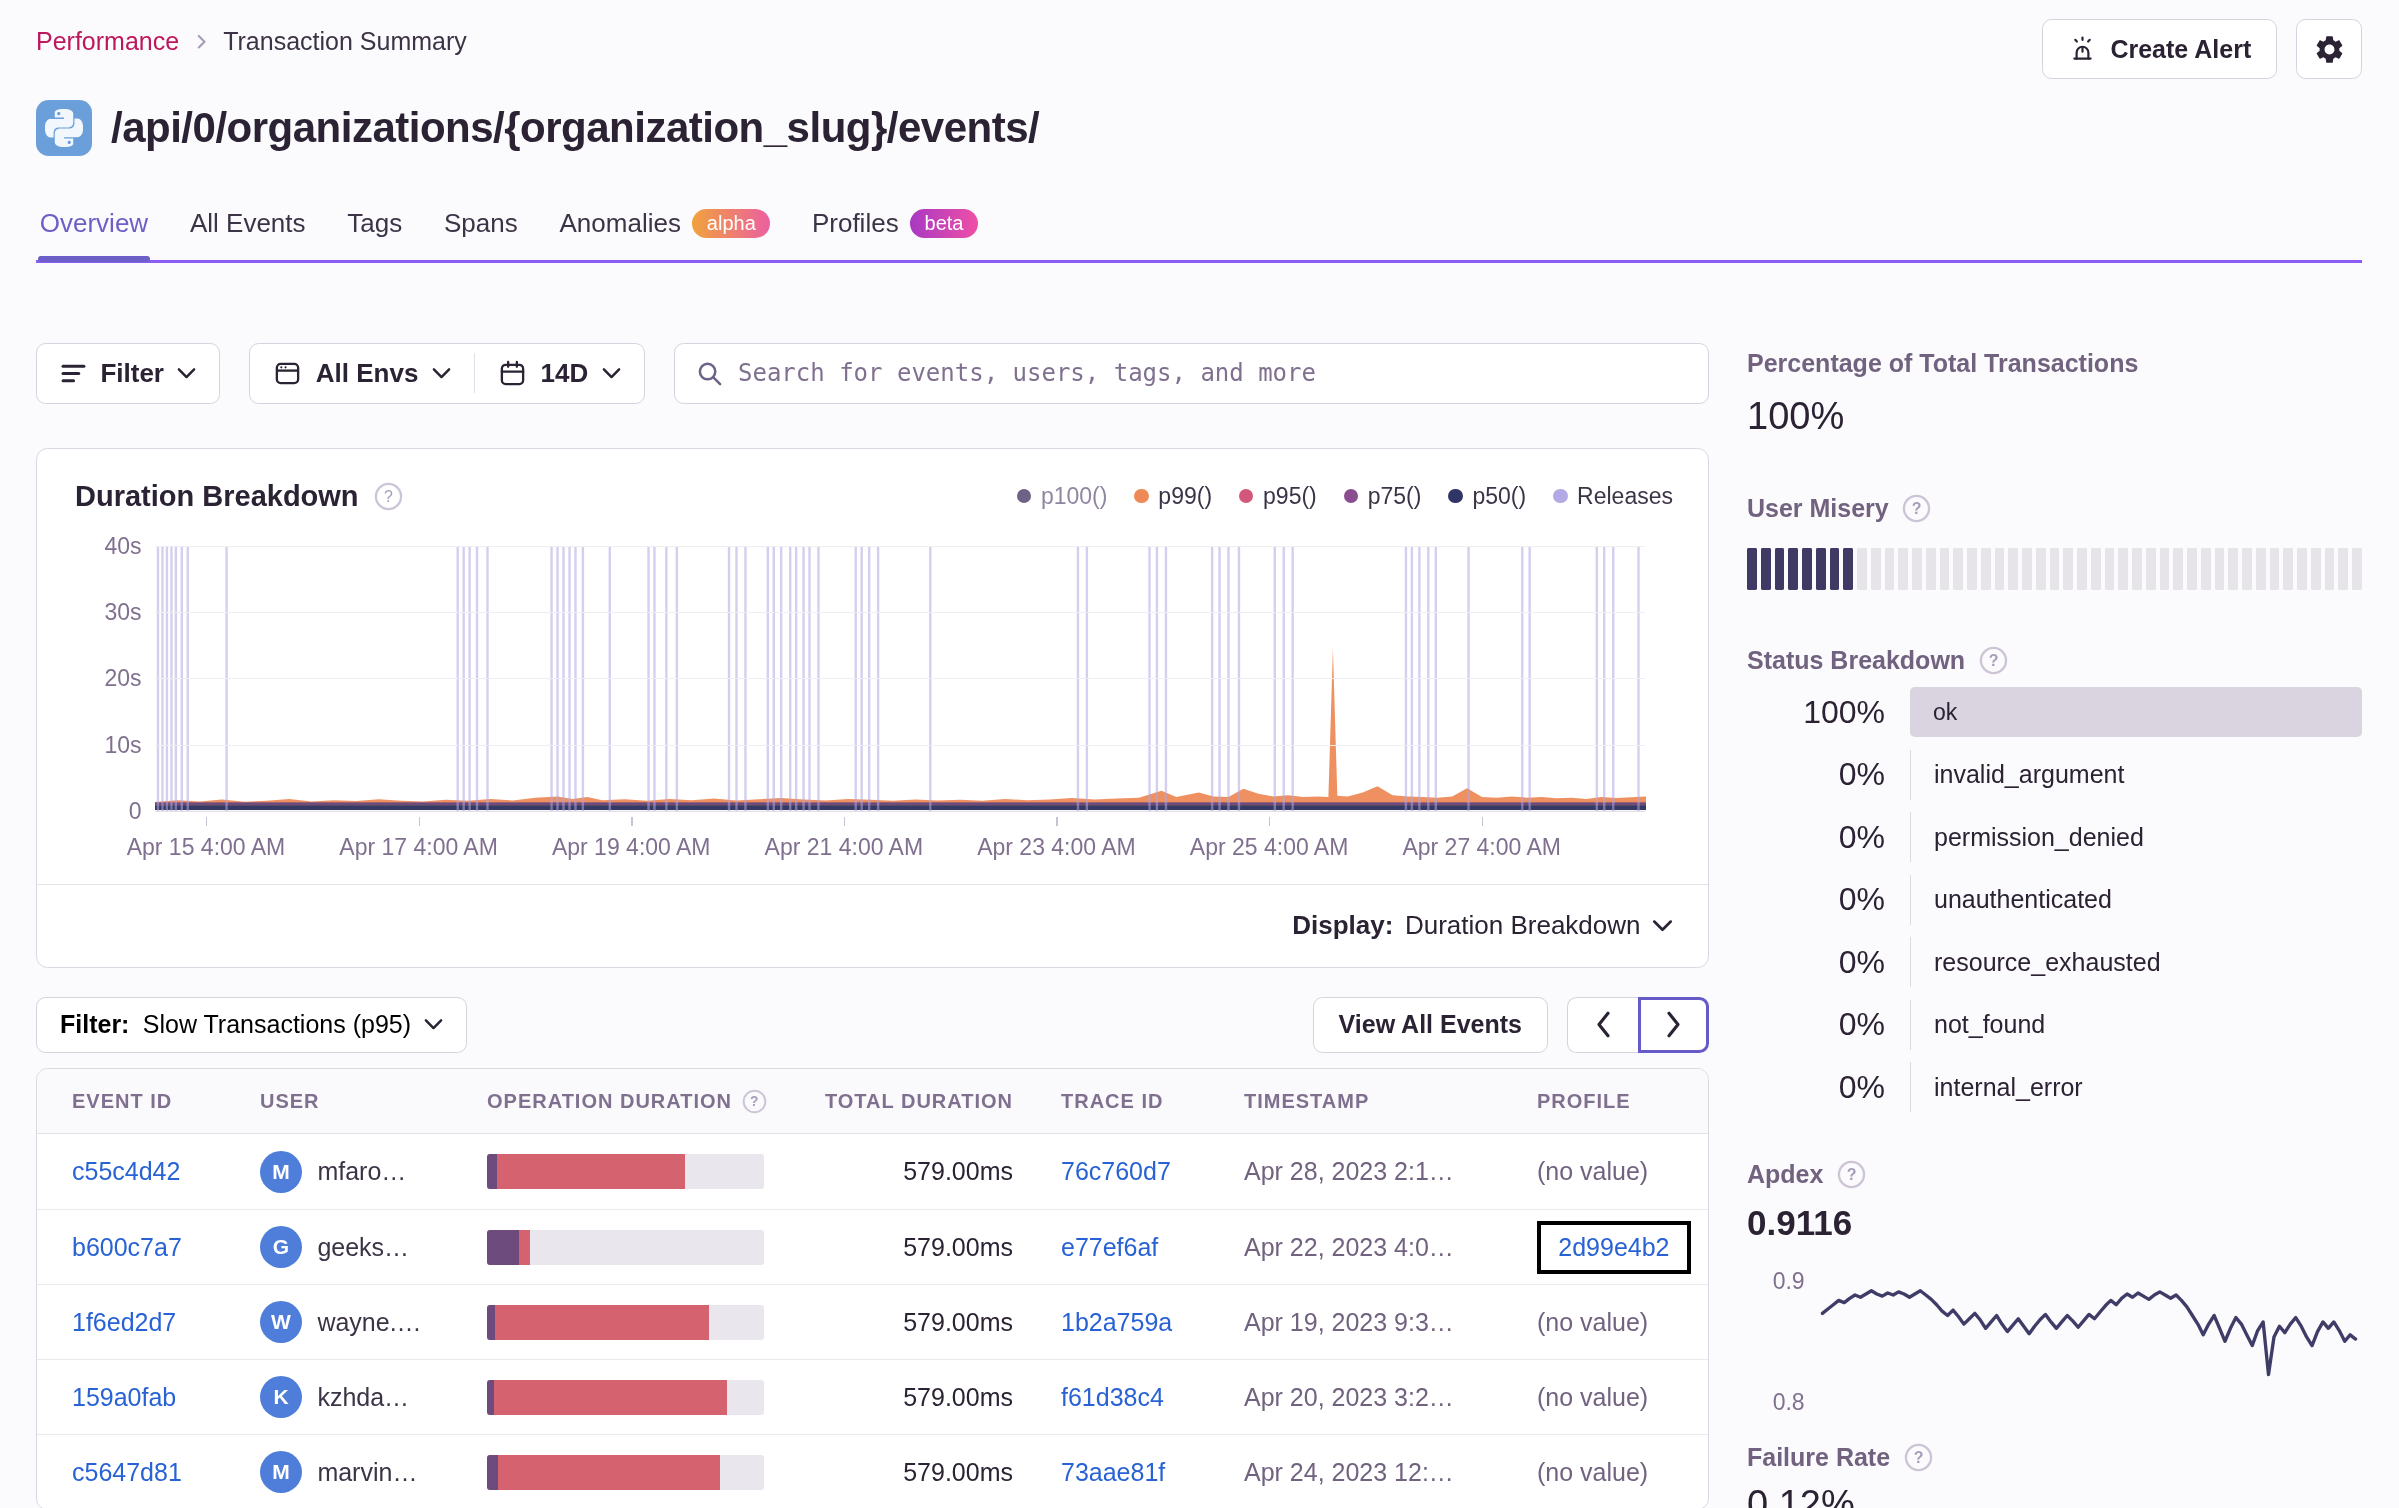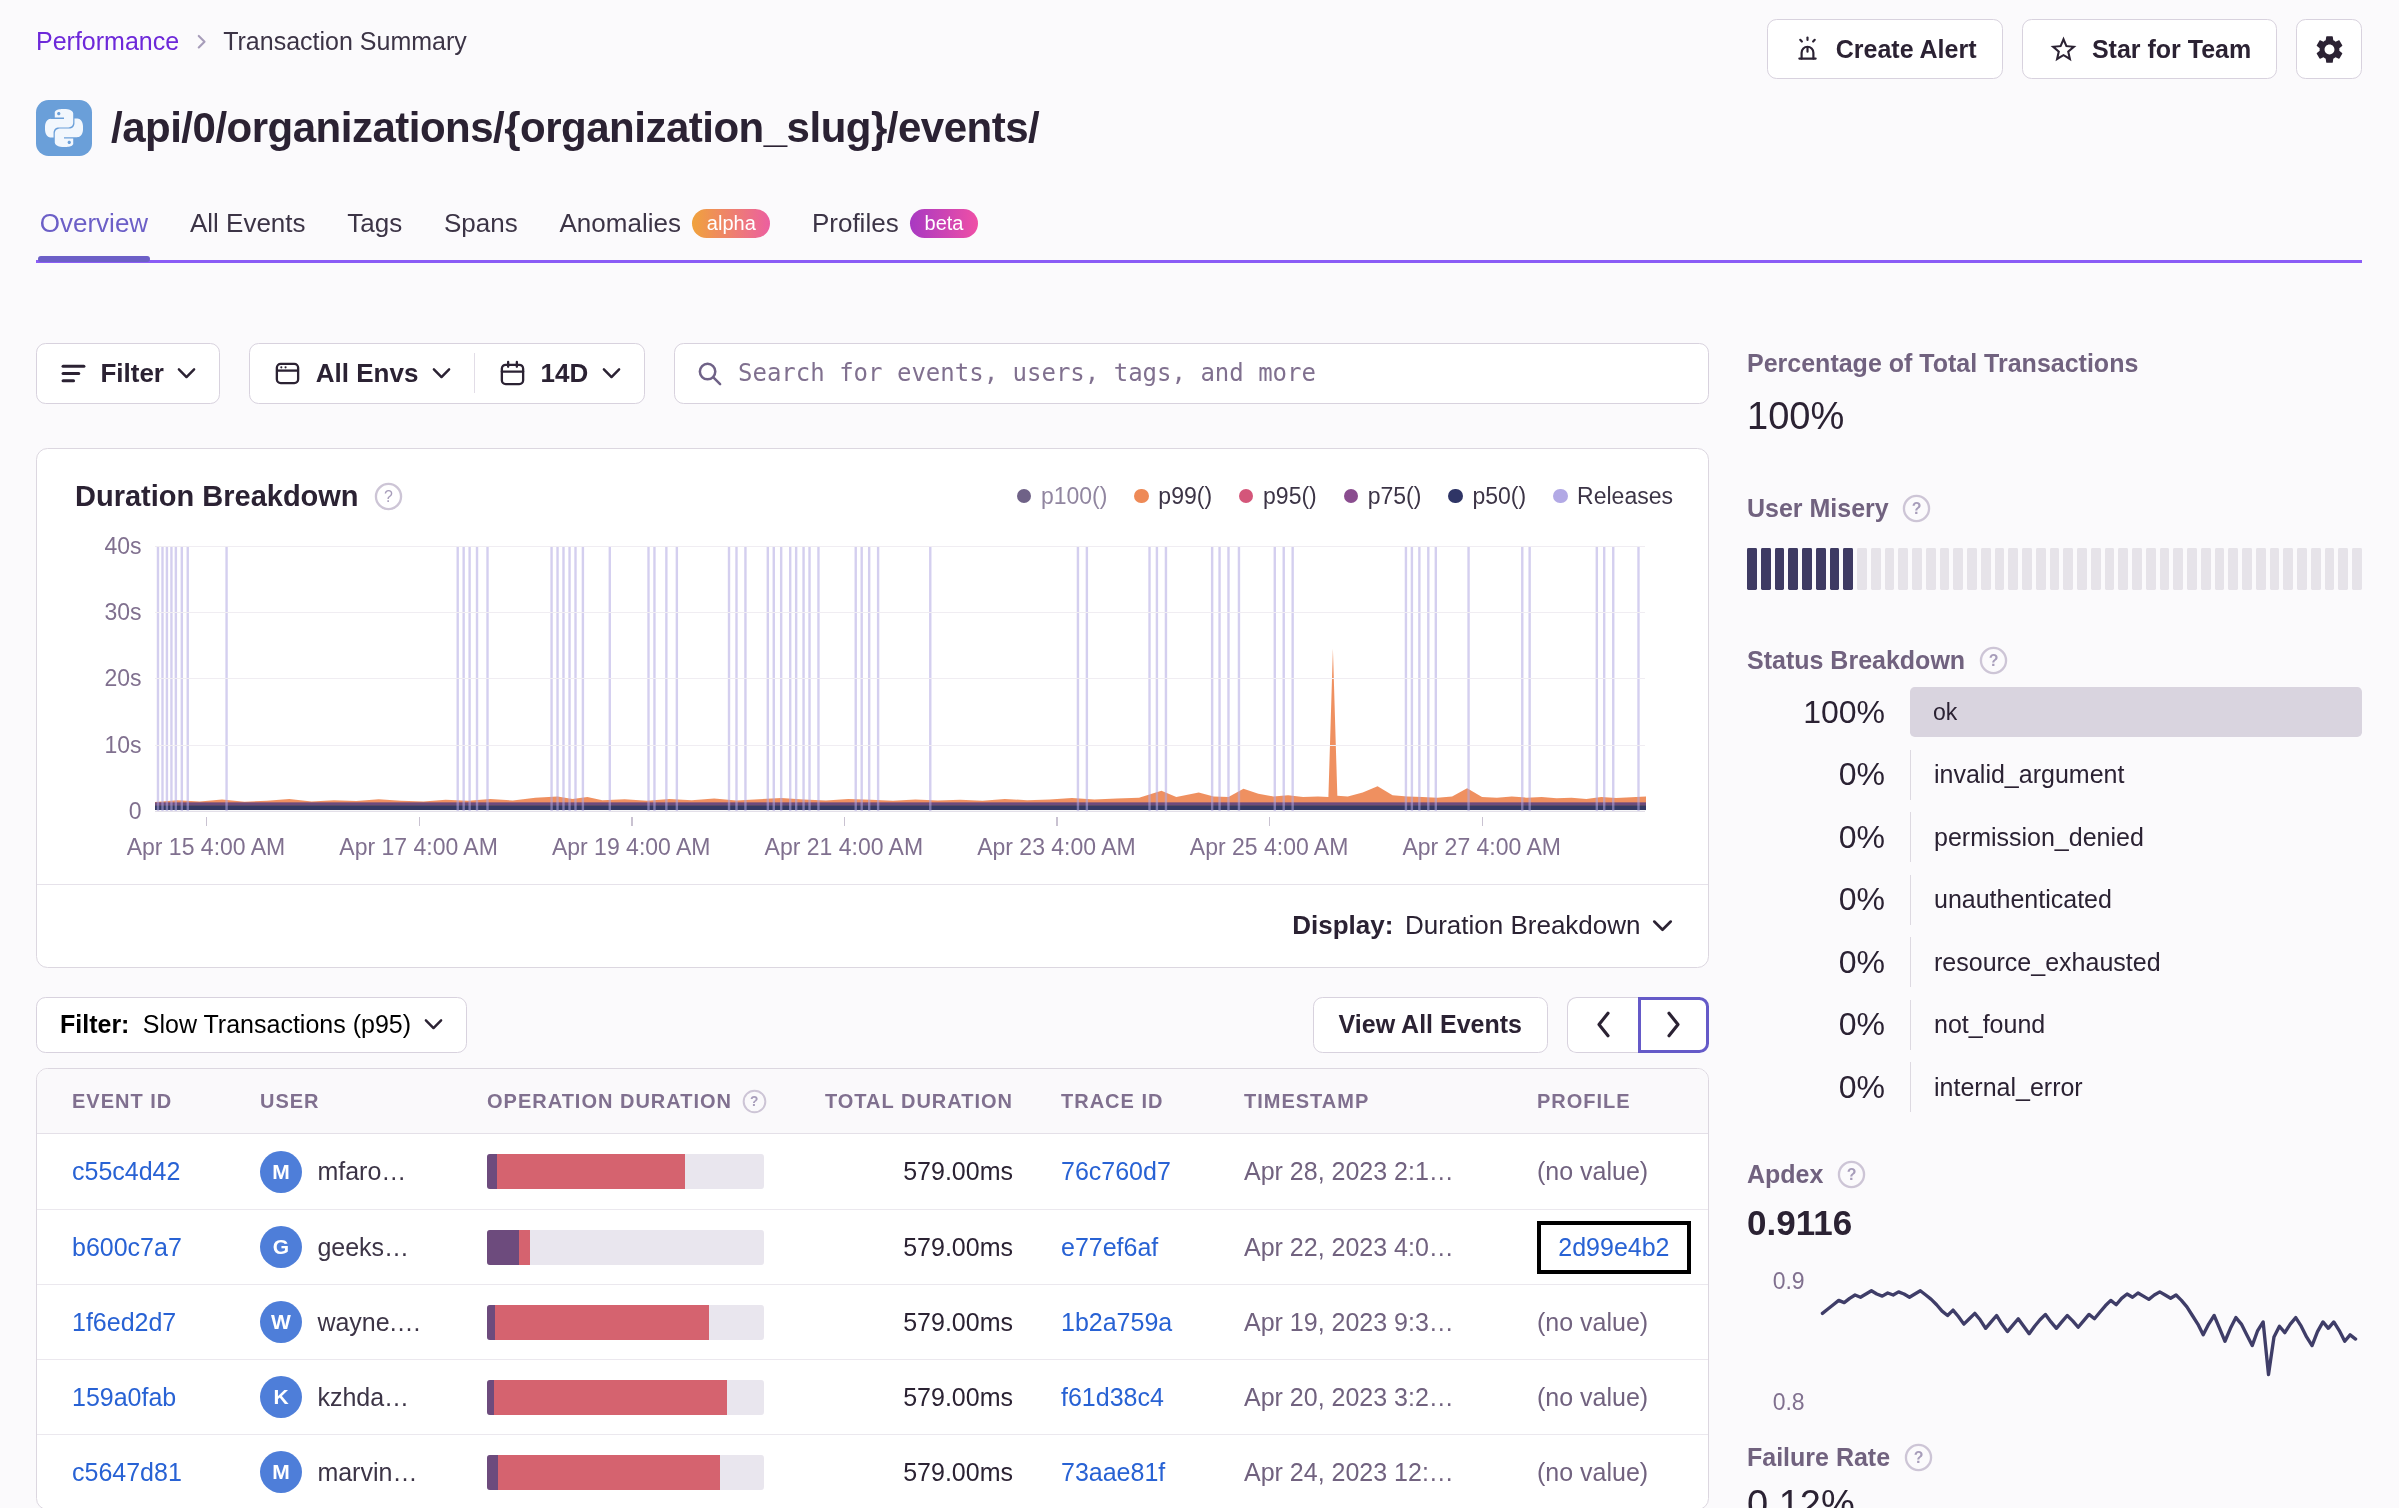--- a/index.html
+++ b/index.html
@@ -6,21 +6,21 @@
   html,body { width: 2400px; height: 1508px; overflow: hidden; }
   body {
     font-family: "Liberation Sans", "DejaVu Sans", sans-serif;
     background: #fbfafc; color: #2b2233;
   }
   .page { position: relative; width: 2400px; height: 1508px; padding: 19px 38px 0 36px; }
 
   
   .topbar { display: flex; align-items: flex-start; justify-content: space-between; }
   .breadcrumb { display: flex; align-items: center; gap: 13.4px; font-size: 25px; padding-top: 7.7px; }
-  .breadcrumb .crumb-dim { color: #6d28d9; }
+  .breadcrumb .crumb-dim { color: #be185d; }
   .breadcrumb .crumb-cur { color: #3c3446; }
   .crumb-sep { color: #a79dba; display: inline-flex; }
   .top-actions { display: flex; gap: 19px; }
   .btn {
     display: inline-flex; align-items: center; gap: 13.4px;
     background: #fff; border: 1.4px solid #d8d2de; border-radius: 9.6px;
     height: 60px; padding: 0 25px; font-size: 25px; font-weight: 600; color: #2b2233;
     cursor: pointer; white-space: nowrap;
   }
   .btn-icon-only { padding: 0 15.4px; }
@@ -155,28 +155,20 @@
           <svg width="29" height="29" viewBox="0 0 32 32" fill="none" stroke="#2b2233" stroke-width="2.4" stroke-linecap="round">
             <path d="M7 26h18"></path>
               <path d="M9.5 26v-6.5a6.5 6.5 0 0 1 13 0V26"></path>
               <path d="M16 13.5v5"></path>
             <path d="M16 5.5V2.8"></path>
               <path d="M9.8 7.2L8 5.3"></path>
               <path d="M22.2 7.2L24 5.3"></path>
           </svg>
         </span>
         <span>Create Alert</span>
-      </button>
-      <button class="btn">
-        <span class="icon">
-          <svg width="31" height="31" viewBox="0 0 24 24" fill="#2b2233">
-              <path d="M22 9.24l-7.19-.62L12 2 9.19 8.63 2 9.24l5.46 4.73L5.82 21 12 17.27 18.18 21l-1.63-7.03L22 9.24zM12 15.4l-3.76 2.27 1-4.28-3.32-2.88 4.38-.38L12 6.1l1.71 4.04 4.38.38-3.32 2.88 1 4.28L12 15.4z"></path>
-            </svg>
-        </span>
-        <span>Star for Team</span>
       </button>
       <button class="btn btn-icon-only">
         <span class="icon">
           <svg width="33" height="33" viewBox="0 0 24 24" fill="#2b2233">
               <path d="M19.14 12.94c.04-.3.06-.61.06-.94 0-.32-.02-.64-.07-.94l2.03-1.58c.18-.14.23-.41.12-.61l-1.92-3.32c-.12-.22-.37-.29-.59-.22l-2.39.96c-.5-.38-1.03-.7-1.62-.94l-.36-2.54c-.04-.24-.24-.41-.48-.41h-3.84c-.24 0-.43.17-.47.41l-.36 2.54c-.59.24-1.13.57-1.62.94l-2.39-.96c-.22-.08-.47 0-.59.22L2.74 8.87c-.12.21-.08.47.12.61l2.03 1.58c-.05.3-.09.63-.09.94s.02.64.07.94l-2.03 1.58c-.18.14-.23.41-.12.61l1.92 3.32c.12.22.37.29.59.22l2.39-.96c.5.38 1.03.7 1.62.94l.36 2.54c.05.24.24.41.48.41h3.84c.24 0 .44-.17.47-.41l.36-2.54c.59-.24 1.13-.56 1.62-.94l2.39.96c.22.08.47 0 .59-.22l1.92-3.32c.12-.22.07-.47-.12-.61l-2.01-1.58zM12 15.6c-1.98 0-3.6-1.62-3.6-3.6s1.62-3.6 3.6-3.6 3.6 1.62 3.6 3.6-1.62 3.6-3.6 3.6z"></path>
             </svg>
         </span>
       </button>
     </div>
   </div>

